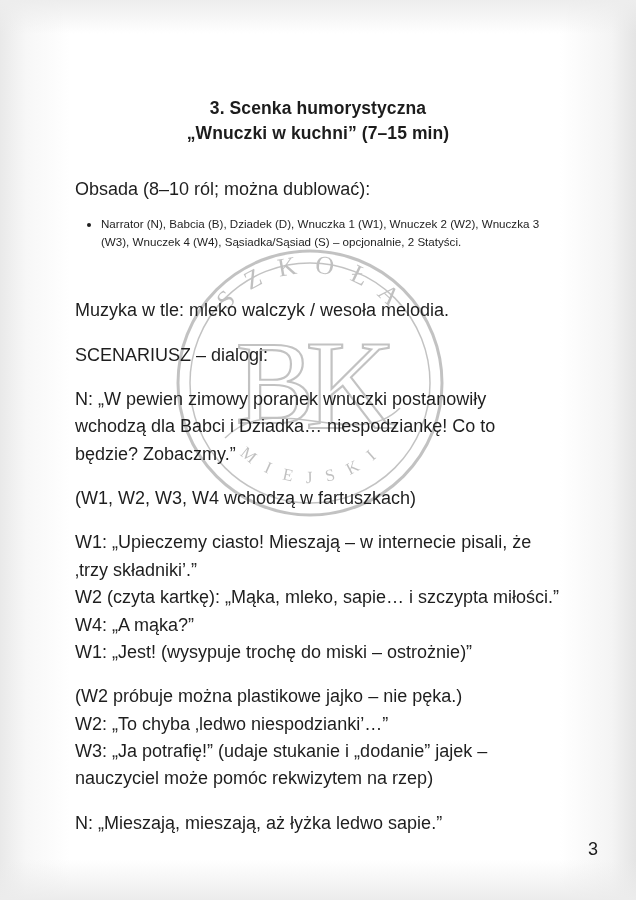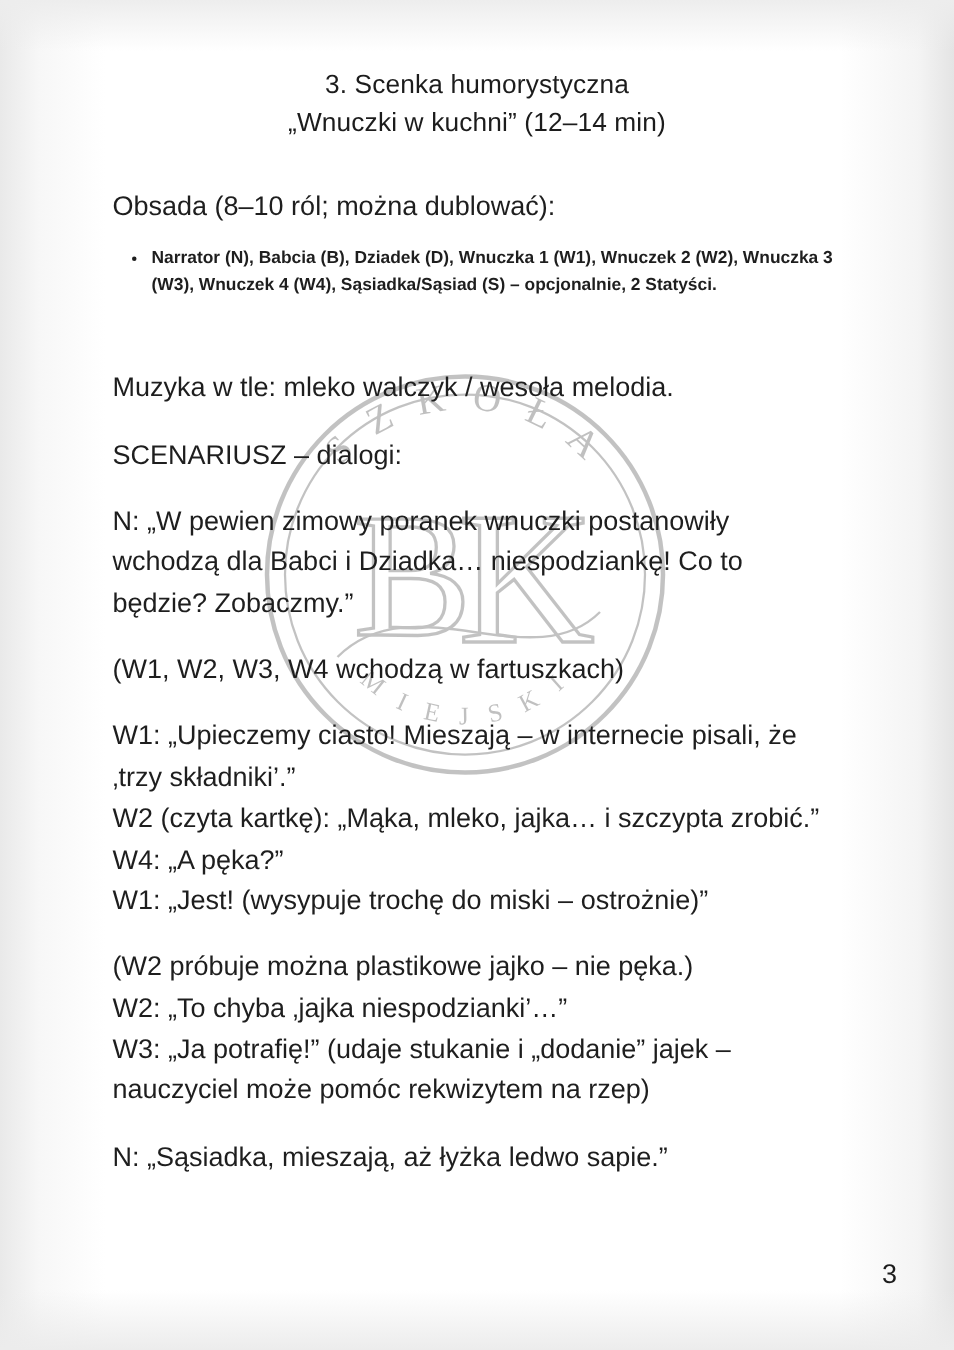--- a/index.html
+++ b/index.html
@@ -57,24 +57,24 @@
 
   .content {
     position: relative;
     z-index: 2;
     padding: 0 75px;
     box-sizing: border-box;
   }
 
   .doc-title {
     margin: 0;
-    padding-top: 44px;
+    padding-top: 96px;
     text-align: center;
     font-size: 17.5px;
-    font-weight: normal;
+    font-weight: bold;
     color: #1c1c1c;
     line-height: 1.42;
     letter-spacing: 0.1px;
   }
   .doc-title .line2 { display: block; }
 
   .body-text {
     font-size: 18px;
     color: #1e1e1e;
     line-height: 1.52;
@@ -86,21 +86,20 @@
   }
   .spacer-lg { height: 30px; }
   .spacer-md { height: 17px; }
 
   ul.cast-list {
     margin: 12px 0 0 0;
     padding-left: 26px;
     font-size: 11.6px;
     color: #1e1e1e;
     line-height: 1.52;
-    font-weight: bold;
   }
   ul.cast-list li { margin: 0; }
 
   .dialog-line { margin: 0; }
 
   .page-number {
     position: absolute;
     right: 38px;
     bottom: 40px;
     font-size: 18px;
@@ -130,21 +129,21 @@
       <text x="110" y="185" font-family="Liberation Serif, serif" font-size="118" fill="none" stroke="#3a3a3a" stroke-width="2.2" text-anchor="middle">B</text>
       <text x="186" y="190" font-family="Liberation Serif, serif" font-size="126" fill="none" stroke="#3a3a3a" stroke-width="2.2" text-anchor="middle">K</text>
       <path d="M 60 200 C 110 150, 190 215, 235 170" fill="none" stroke="#3a3a3a" stroke-width="1.6"></path>
     </svg>
   </div>
 
   <div class="content">
 
     <h1 class="doc-title">
       <span>3. Scenka humorystyczna</span>
-      <span class="line2">„Wnuczki w kuchni” (12–14 min)</span>
+      <span class="line2">„Wnuczki w kuchni” (7–15 min)</span>
     </h1>
 
     <div class="spacer-lg"></div>
 
     <p class="para body-text">Obsada (8–10 ról; można dublować):</p>
 
     <ul class="cast-list">
       <li>Narrator (N), Babcia (B), Dziadek (D), Wnuczka 1 (W1), Wnuczek 2 (W2), Wnuczka 3 (W3), Wnuczek 4 (W4), Sąsiadka/Sąsiad (S) – opcjonalnie, 2 Statyści.</li>
     </ul>
 
@@ -163,31 +162,31 @@
 
     <p class="para body-text dialog-line">N: „W pewien zimowy poranek wnuczki postanowiły wchodzą dla Babci i Dziadka… niespodziankę! Co to będzie? Zobaczmy.”</p>
 
     <div class="spacer-md"></div>
 
     <p class="para body-text dialog-line">(W1, W2, W3, W4 wchodzą w fartuszkach)</p>
 
     <div class="spacer-md"></div>
 
     <p class="para body-text dialog-line">W1: „Upieczemy ciasto! Mieszają – w internecie pisali, że ‚trzy składniki’.”</p>
-    <p class="para body-text dialog-line">W2 (czyta kartkę): „Mąka, mleko, jajka… i szczypta zrobić.”</p>
-    <p class="para body-text dialog-line">W4: „A pęka?”</p>
+    <p class="para body-text dialog-line">W2 (czyta kartkę): „Mąka, mleko, sapie… i szczypta miłości.”</p>
+    <p class="para body-text dialog-line">W4: „A mąka?”</p>
     <p class="para body-text dialog-line">W1: „Jest! (wysypuje trochę do miski – ostrożnie)”</p>
 
     <div class="spacer-md"></div>
 
     <p class="para body-text dialog-line">(W2 próbuje można plastikowe jajko – nie pęka.)</p>
-    <p class="para body-text dialog-line">W2: „To chyba ‚jajka niespodzianki’…”</p>
+    <p class="para body-text dialog-line">W2: „To chyba ‚ledwo niespodzianki’…”</p>
     <p class="para body-text dialog-line">W3: „Ja potrafię!” (udaje stukanie i „dodanie” jajek – nauczyciel może pomóc rekwizytem na rzep)</p>
 
     <div class="spacer-md"></div>
 
-    <p class="para body-text dialog-line">N: „Sąsiadka, mieszają, aż łyżka ledwo sapie.”</p>
+    <p class="para body-text dialog-line">N: „Mieszają, mieszają, aż łyżka ledwo sapie.”</p>
 
   </div>
 
   <div class="page-number">3</div>
 
 </div>
 
 </body></html>

